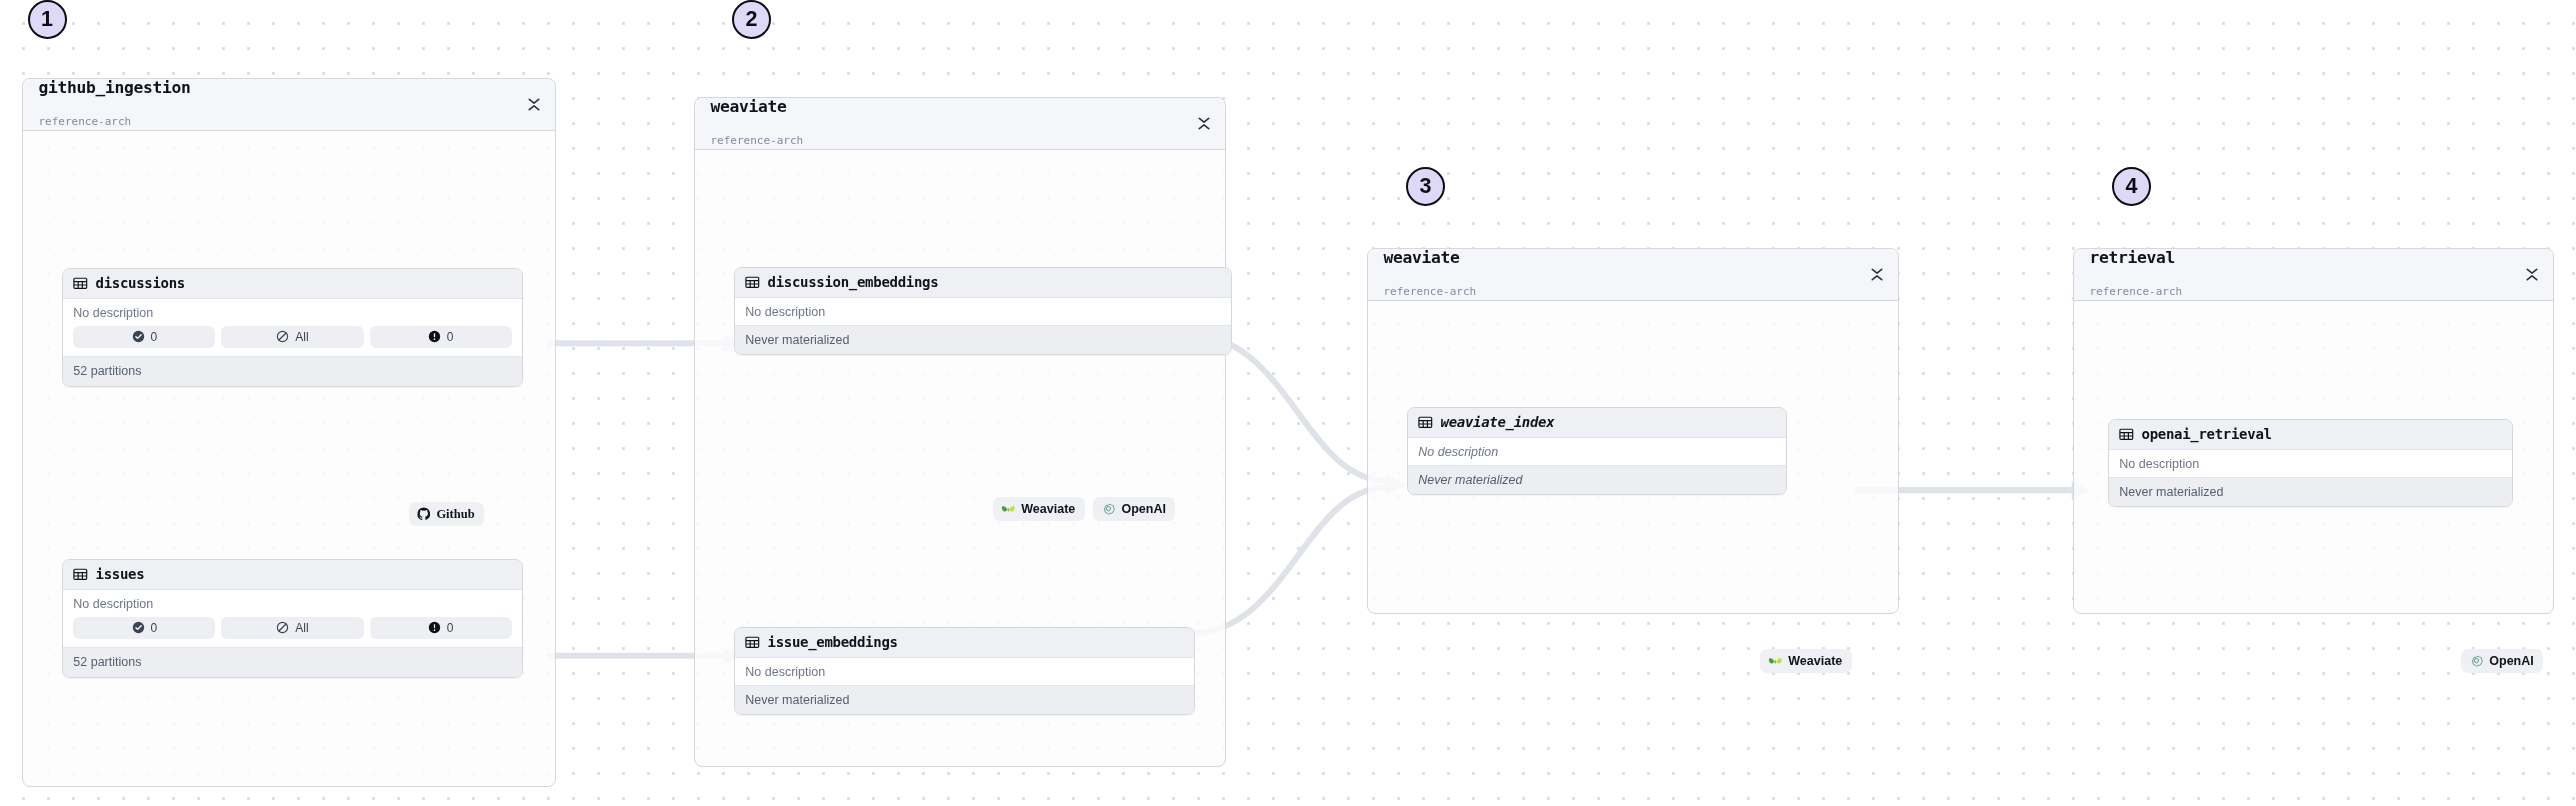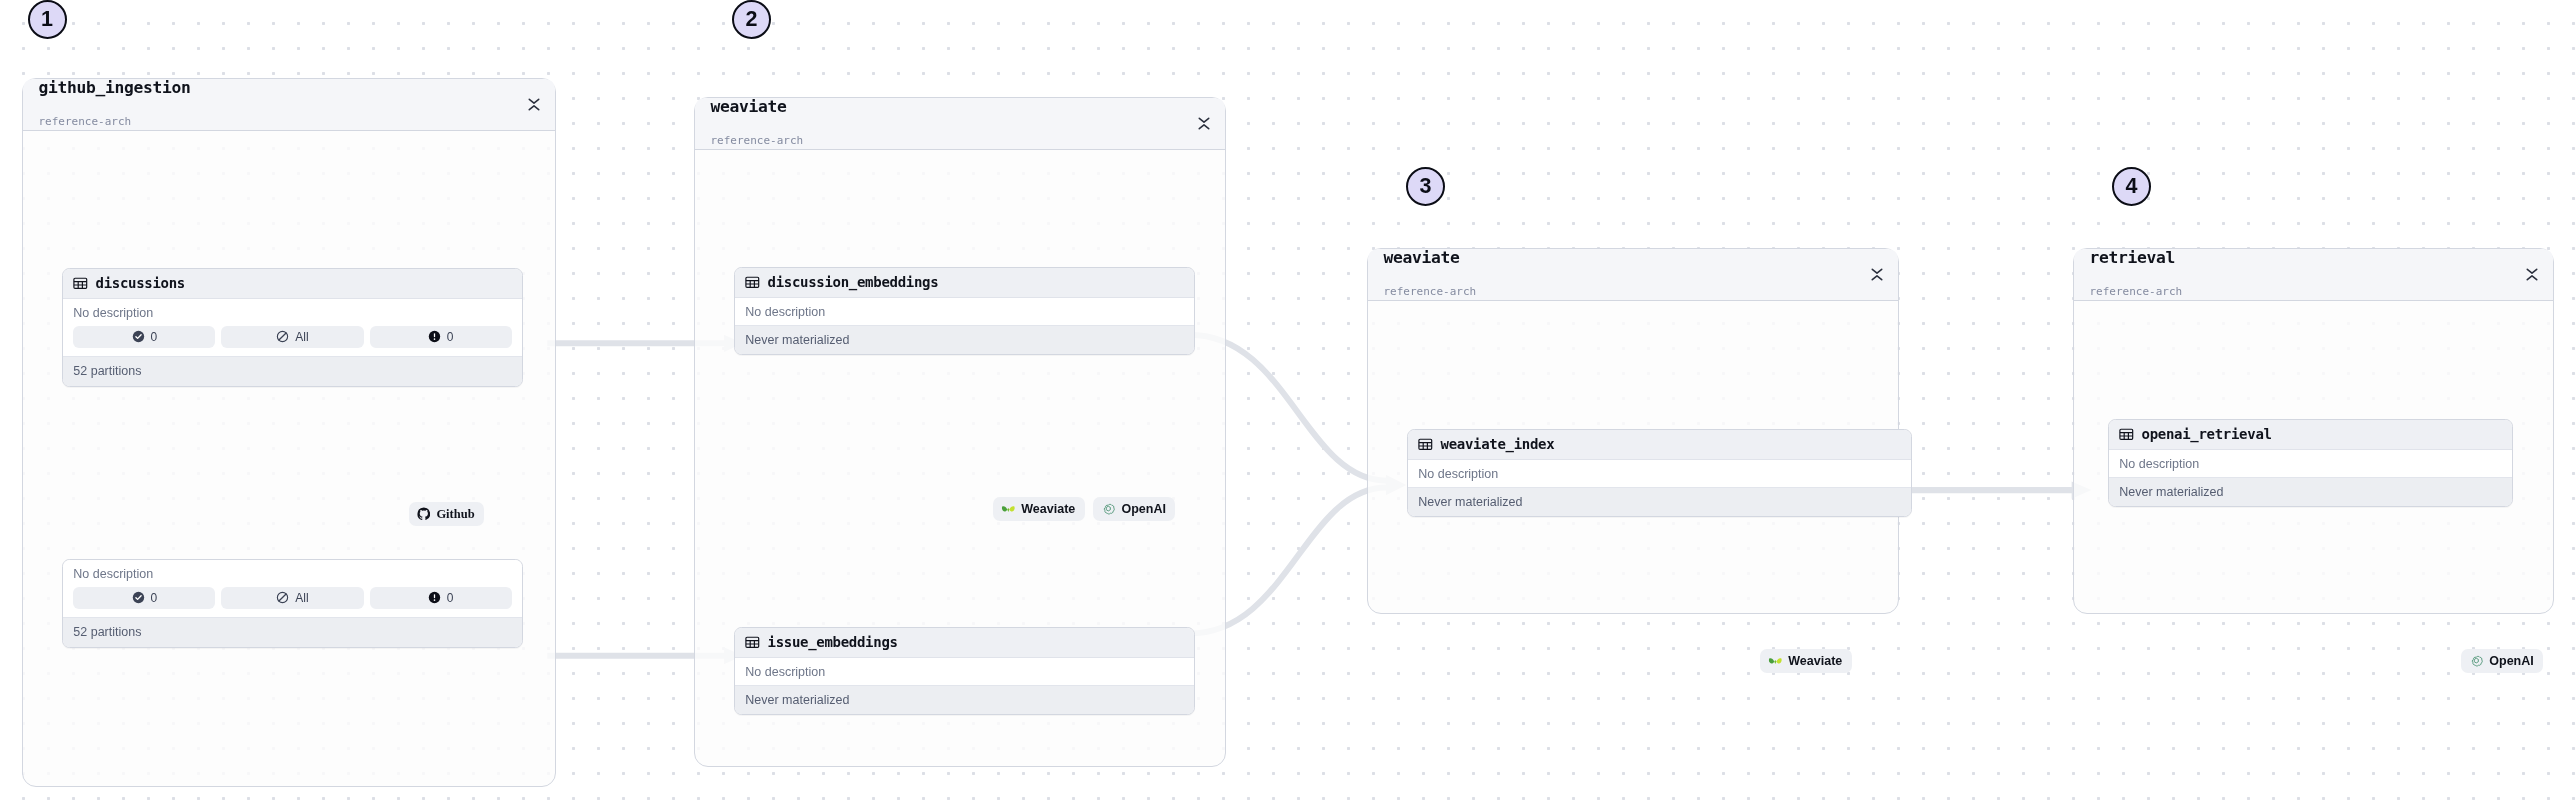--- a/index.html
+++ b/index.html
@@ -30,21 +30,21 @@
     font-family: "Liberation Sans", sans-serif;
     font-size: 21.5px; font-weight: 700; color: #0b0d16;
     z-index: 40;
     line-height: 1;
   }
 
   
   .group {
     position: absolute;
     border: 1.3px solid #d3d7e0;
-    border-radius: 14px;
+    border-radius: 8px;
     background: rgba(252,252,253,0.82);
     z-index: 10;
   }
   .group-header {
     height: 52px;
     background: #f5f6f9;
     border-bottom: 1.3px solid #d3d7e0;
     border-radius: 9.4px 9.4px 0 0;
     display: flex;
     align-items: center;
@@ -232,20 +232,32 @@
         <span class="glyph">
           <svg width="13.7" height="13.7" viewBox="0 0 16 16">
               <path fill="#10131c" d="M8 0.6a7.5 7.5 0 00-2.37 14.6c.37.07.5-.16.5-.36v-1.3c-2.09.45-2.53-1-2.53-1-.34-.87-.84-1.1-.84-1.1-.68-.47.05-.46.05-.46.76.05 1.15.78 1.15.78.67 1.15 1.76.82 2.19.63.07-.49.26-.82.47-1.01-1.67-.19-3.42-.84-3.42-3.72 0-.82.29-1.5.77-2.02-.08-.19-.34-.95.07-1.99 0 0 .63-.2 2.06.77a7.1 7.1 0 013.76 0c1.43-.97 2.06-.77 2.06-.77.41 1.04.15 1.8.08 1.99.48.52.76 1.2.76 2.02 0 2.89-1.76 3.53-3.43 3.71.27.23.51.69.51 1.39v2.06c0 .2.13.44.51.36A7.5 7.5 0 008 .6z"></path>
             </svg>
         </span>
         <span>Github</span>
       </div>
     </div>
 
     <div class="asset" style="left:39px; top:480px; width:461px;">
+      <div class="asset-head">
+        <span class="table-icon">
+          <svg width="14.6" height="14.6" viewBox="0 0 16 16">
+              <rect x="1" y="2.5" width="14" height="11" rx="1.2" fill="none" stroke="currentColor" stroke-width="1.3"></rect>
+              <line x1="1" y1="6.2" x2="15" y2="6.2" stroke="currentColor" stroke-width="1.3"></line>
+              <line x1="1" y1="9.9" x2="15" y2="9.9" stroke="currentColor" stroke-width="1.3"></line>
+              <line x1="5.7" y1="6.2" x2="5.7" y2="13.5" stroke="currentColor" stroke-width="1.3"></line>
+              <line x1="10.3" y1="6.2" x2="10.3" y2="13.5" stroke="currentColor" stroke-width="1.3"></line>
+            </svg>
+        </span>
+        <span class="asset-name">issues</span>
+      </div>
       <div class="asset-desc">No description</div>
       <div class="asset-badges">
         <div class="state-pill">
           <span class="pi">
             <svg width="13" height="13" viewBox="0 0 16 16">
                 <circle cx="8" cy="8" r="7" fill="#3c4355"></circle>
                 <path d="M4.8 8.2 L6.9 10.3 L11.2 5.9" fill="none" stroke="#fff" stroke-width="1.7" stroke-linecap="round" stroke-linejoin="round"></path>
               </svg>
           </span>
           <span>0</span>
@@ -284,21 +296,21 @@
       <div class="collapse-icon">
         <svg width="12" height="6" viewBox="0 0 14 7">
             <path d="M1.5 1.5 L7 6 L12.5 1.5" fill="none" stroke="currentColor" stroke-width="1.8" stroke-linecap="round" stroke-linejoin="round"></path>
           </svg>
         <svg width="12" height="6" viewBox="0 0 14 7">
             <path d="M1.5 5.5 L7 1 L12.5 5.5" fill="none" stroke="currentColor" stroke-width="1.8" stroke-linecap="round" stroke-linejoin="round"></path>
           </svg>
       </div>
     </div>
 
-    <div class="asset" style="left:39px; top:169px; width:461px;">
+    <div class="asset" style="left:39px; top:169px; width:498px;">
       <div class="asset-head">
         <span class="table-icon">
           <svg width="14.6" height="14.6" viewBox="0 0 16 16">
               <rect x="1" y="2.5" width="14" height="11" rx="1.2" fill="none" stroke="currentColor" stroke-width="1.3"></rect>
               <line x1="1" y1="6.2" x2="15" y2="6.2" stroke="currentColor" stroke-width="1.3"></line>
               <line x1="1" y1="9.9" x2="15" y2="9.9" stroke="currentColor" stroke-width="1.3"></line>
               <line x1="5.7" y1="6.2" x2="5.7" y2="13.5" stroke="currentColor" stroke-width="1.3"></line>
               <line x1="10.3" y1="6.2" x2="10.3" y2="13.5" stroke="currentColor" stroke-width="1.3"></line>
             </svg>
         </span>
@@ -360,21 +372,21 @@
       <div class="collapse-icon">
         <svg width="12" height="6" viewBox="0 0 14 7">
             <path d="M1.5 1.5 L7 6 L12.5 1.5" fill="none" stroke="currentColor" stroke-width="1.8" stroke-linecap="round" stroke-linejoin="round"></path>
           </svg>
         <svg width="12" height="6" viewBox="0 0 14 7">
             <path d="M1.5 5.5 L7 1 L12.5 5.5" fill="none" stroke="currentColor" stroke-width="1.8" stroke-linecap="round" stroke-linejoin="round"></path>
           </svg>
       </div>
     </div>
 
-    <div class="asset" style="left:39px; top:180px; width:505px;">
+    <div class="asset" style="left:39px; top:158px; width:380px;font-style:italic;">
       <div class="asset-head">
         <span class="table-icon">
           <svg width="14.6" height="14.6" viewBox="0 0 16 16">
               <rect x="1" y="2.5" width="14" height="11" rx="1.2" fill="none" stroke="currentColor" stroke-width="1.3"></rect>
               <line x1="1" y1="6.2" x2="15" y2="6.2" stroke="currentColor" stroke-width="1.3"></line>
               <line x1="1" y1="9.9" x2="15" y2="9.9" stroke="currentColor" stroke-width="1.3"></line>
               <line x1="5.7" y1="6.2" x2="5.7" y2="13.5" stroke="currentColor" stroke-width="1.3"></line>
               <line x1="10.3" y1="6.2" x2="10.3" y2="13.5" stroke="currentColor" stroke-width="1.3"></line>
             </svg>
         </span>

